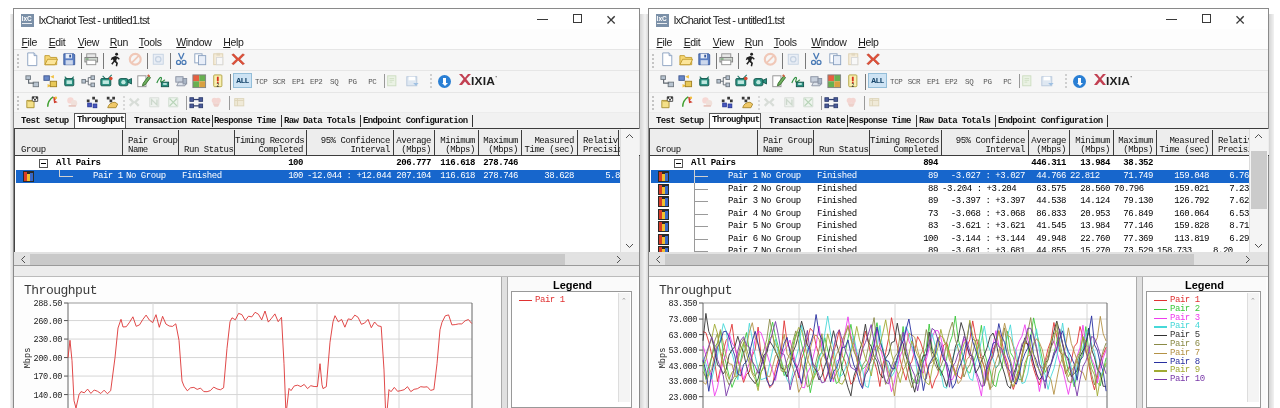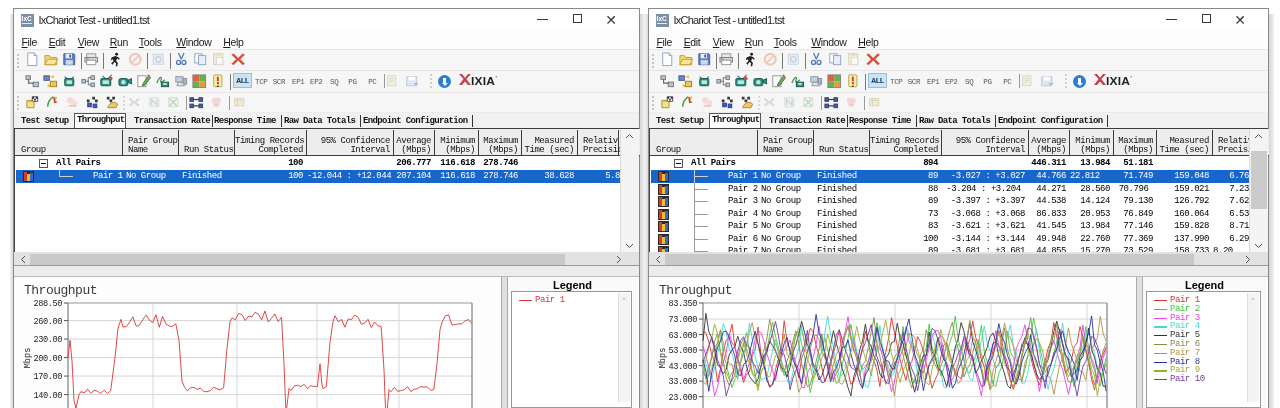--- a/index.html
+++ b/index.html
@@ -638,21 +638,21 @@
       <div style="position:absolute;left:603px;top:1px;width:1px;height:26px;background:#3c3c3c"></div>
       <div style="font:9px 'Liberation Mono', monospace;letter-spacing:-0.45px;color:#111;white-space:pre;position:absolute;left:568px;top:7px">Relativ</div>
       <div style="font:9px 'Liberation Mono', monospace;letter-spacing:-0.45px;color:#111;white-space:pre;position:absolute;left:568px;top:16px">Precisio</div>
       <div style="position:absolute;left:24px;top:30px;width:9px;height:9px;border:1px solid #555;background:#fff;box-sizing:border-box">
         <div style="position:absolute;left:1px;top:3px;width:5px;height:1px;background:#000"></div>
       </div>
       <div style="font:bold 9px 'Liberation Mono', monospace;letter-spacing:-0.45px;color:#000;white-space:pre;position:absolute;left:41px;top:29px">All Pairs</div>
       <div style="font:bold 9px 'Liberation Mono', monospace;letter-spacing:-0.45px;color:#000;white-space:pre;position:absolute;left:220px;width:68px;top:29px;text-align:right">894</div>
       <div style="font:bold 9px 'Liberation Mono', monospace;letter-spacing:-0.45px;color:#000;white-space:pre;position:absolute;left:379px;width:37px;top:29px;text-align:right">446.311</div>
       <div style="font:bold 9px 'Liberation Mono', monospace;letter-spacing:-0.45px;color:#000;white-space:pre;position:absolute;left:420px;width:40px;top:29px;text-align:right">13.984</div>
-      <div style="font:bold 9px 'Liberation Mono', monospace;letter-spacing:-0.45px;color:#000;white-space:pre;position:absolute;left:464px;width:39px;top:29px;text-align:right">51.181</div>
+      <div style="font:bold 9px 'Liberation Mono', monospace;letter-spacing:-0.45px;color:#000;white-space:pre;position:absolute;left:464px;width:39px;top:29px;text-align:right">38.352</div>
       <div style="position:absolute;left:1px;top:41px;width:598px;height:12.5px;background:#1766cc"></div>
       <div style="position:absolute;left:8px;top:42px;width:11px;height:11px">
 <div style="position:absolute;left:0;top:0;width:11px;height:11px;background:#2a2a2a"></div>
 <div style="position:absolute;left:1px;top:1px;width:3px;height:9px;background:#d83c28"></div>
 <div style="position:absolute;left:4px;top:3px;width:3px;height:7px;background:#f0c030"></div>
 <div style="position:absolute;left:7px;top:2px;width:3px;height:8px;background:#3868c8"></div>
       </div>
       <div style="position:absolute;left:44px;top:41px;width:1px;height:12.5px;background:#d0d0d0"></div>
       <div style="position:absolute;left:44px;top:47px;width:14px;height:1px;background:#d0d0d0"></div>
       <div style="font:9px 'Liberation Mono', monospace;letter-spacing:-0.45px;color:#fff;white-space:pre;position:absolute;left:78px;top:42px">Pair 1</div>
@@ -670,24 +670,24 @@
 <div style="position:absolute;left:1px;top:1px;width:3px;height:9px;background:#d83c28"></div>
 <div style="position:absolute;left:4px;top:3px;width:3px;height:7px;background:#f0c030"></div>
 <div style="position:absolute;left:7px;top:2px;width:3px;height:8px;background:#3868c8"></div>
       </div>
       <div style="position:absolute;left:44px;top:53.5px;width:1px;height:12.5px;background:#9a9a9a"></div>
       <div style="position:absolute;left:44px;top:59.5px;width:14px;height:1px;background:#9a9a9a"></div>
       <div style="font:9px 'Liberation Mono', monospace;letter-spacing:-0.45px;color:#000;white-space:pre;position:absolute;left:78px;top:54.5px">Pair 2</div>
       <div style="font:9px 'Liberation Mono', monospace;letter-spacing:-0.45px;color:#000;white-space:pre;position:absolute;left:111px;top:54.5px">No Group</div>
       <div style="font:9px 'Liberation Mono', monospace;letter-spacing:-0.45px;color:#000;white-space:pre;position:absolute;left:167px;top:54.5px">Finished</div>
       <div style="font:9px 'Liberation Mono', monospace;letter-spacing:-0.45px;color:#000;white-space:pre;position:absolute;left:220px;width:68px;top:54.5px;text-align:right">88</div>
-      <div style="font:9px 'Liberation Mono', monospace;letter-spacing:-0.45px;color:#000;white-space:pre;position:absolute;left:292px;width:83px;top:54.5px;text-align:center">-3.204 : +3.204</div>
-      <div style="font:9px 'Liberation Mono', monospace;letter-spacing:-0.45px;color:#000;white-space:pre;position:absolute;left:379px;width:37px;top:54.5px;text-align:right">44.271</div>
+      <div style="font:9px 'Liberation Mono', monospace;letter-spacing:-0.45px;color:#000;white-space:pre;position:absolute;left:292px;width:83px;top:54.5px;text-align:left">-3.204 : +3.204</div>
+      <div style="font:9px 'Liberation Mono', monospace;letter-spacing:-0.45px;color:#000;white-space:pre;position:absolute;left:379px;width:37px;top:54.5px;text-align:right">63.575</div>
       <div style="font:9px 'Liberation Mono', monospace;letter-spacing:-0.45px;color:#000;white-space:pre;position:absolute;left:420px;width:40px;top:54.5px;text-align:right">28.560</div>
-      <div style="font:9px 'Liberation Mono', monospace;letter-spacing:-0.45px;color:#000;white-space:pre;position:absolute;left:464px;width:39px;top:54.5px;text-align:center">70.796</div>
+      <div style="font:9px 'Liberation Mono', monospace;letter-spacing:-0.45px;color:#000;white-space:pre;position:absolute;left:464px;width:39px;top:54.5px;text-align:left">70.796</div>
       <div style="font:9px 'Liberation Mono', monospace;letter-spacing:-0.45px;color:#000;white-space:pre;position:absolute;left:507px;width:52px;top:54.5px;text-align:right">159.021</div>
       <div style="font:9px 'Liberation Mono', monospace;letter-spacing:-0.45px;color:#000;white-space:pre;position:absolute;left:563px;width:36px;top:54.5px;text-align:right;overflow:hidden">7.23</div>
       <div style="position:absolute;left:8px;top:67.0px;width:11px;height:11px">
 <div style="position:absolute;left:0;top:0;width:11px;height:11px;background:#2a2a2a"></div>
 <div style="position:absolute;left:1px;top:1px;width:3px;height:9px;background:#d83c28"></div>
 <div style="position:absolute;left:4px;top:3px;width:3px;height:7px;background:#f0c030"></div>
 <div style="position:absolute;left:7px;top:2px;width:3px;height:8px;background:#3868c8"></div>
       </div>
       <div style="position:absolute;left:44px;top:66.0px;width:1px;height:12.5px;background:#9a9a9a"></div>
       <div style="position:absolute;left:44px;top:72.0px;width:14px;height:1px;background:#9a9a9a"></div>
@@ -746,39 +746,39 @@
       <div style="position:absolute;left:44px;top:103.5px;width:1px;height:12.5px;background:#9a9a9a"></div>
       <div style="position:absolute;left:44px;top:109.5px;width:14px;height:1px;background:#9a9a9a"></div>
       <div style="font:9px 'Liberation Mono', monospace;letter-spacing:-0.45px;color:#000;white-space:pre;position:absolute;left:78px;top:104.5px">Pair 6</div>
       <div style="font:9px 'Liberation Mono', monospace;letter-spacing:-0.45px;color:#000;white-space:pre;position:absolute;left:111px;top:104.5px">No Group</div>
       <div style="font:9px 'Liberation Mono', monospace;letter-spacing:-0.45px;color:#000;white-space:pre;position:absolute;left:167px;top:104.5px">Finished</div>
       <div style="font:9px 'Liberation Mono', monospace;letter-spacing:-0.45px;color:#000;white-space:pre;position:absolute;left:220px;width:68px;top:104.5px;text-align:right">100</div>
       <div style="font:9px 'Liberation Mono', monospace;letter-spacing:-0.45px;color:#000;white-space:pre;position:absolute;left:292px;width:83px;top:104.5px;text-align:right">-3.144 : +3.144</div>
       <div style="font:9px 'Liberation Mono', monospace;letter-spacing:-0.45px;color:#000;white-space:pre;position:absolute;left:379px;width:37px;top:104.5px;text-align:right">49.948</div>
       <div style="font:9px 'Liberation Mono', monospace;letter-spacing:-0.45px;color:#000;white-space:pre;position:absolute;left:420px;width:40px;top:104.5px;text-align:right">22.760</div>
       <div style="font:9px 'Liberation Mono', monospace;letter-spacing:-0.45px;color:#000;white-space:pre;position:absolute;left:464px;width:39px;top:104.5px;text-align:right">77.369</div>
-      <div style="font:9px 'Liberation Mono', monospace;letter-spacing:-0.45px;color:#000;white-space:pre;position:absolute;left:507px;width:52px;top:104.5px;text-align:right">137.990</div>
+      <div style="font:9px 'Liberation Mono', monospace;letter-spacing:-0.45px;color:#000;white-space:pre;position:absolute;left:507px;width:52px;top:104.5px;text-align:right">113.819</div>
       <div style="font:9px 'Liberation Mono', monospace;letter-spacing:-0.45px;color:#000;white-space:pre;position:absolute;left:563px;width:36px;top:104.5px;text-align:right;overflow:hidden">6.29</div>
       <div style="position:absolute;left:8px;top:117.0px;width:11px;height:11px">
 <div style="position:absolute;left:0;top:0;width:11px;height:11px;background:#2a2a2a"></div>
 <div style="position:absolute;left:1px;top:1px;width:3px;height:9px;background:#d83c28"></div>
 <div style="position:absolute;left:4px;top:3px;width:3px;height:7px;background:#f0c030"></div>
 <div style="position:absolute;left:7px;top:2px;width:3px;height:8px;background:#3868c8"></div>
       </div>
       <div style="position:absolute;left:44px;top:116.0px;width:1px;height:7px;background:#9a9a9a"></div>
       <div style="position:absolute;left:44px;top:122.0px;width:14px;height:1px;background:#9a9a9a"></div>
       <div style="font:9px 'Liberation Mono', monospace;letter-spacing:-0.45px;color:#000;white-space:pre;position:absolute;left:78px;top:117.0px">Pair 7</div>
       <div style="font:9px 'Liberation Mono', monospace;letter-spacing:-0.45px;color:#000;white-space:pre;position:absolute;left:111px;top:117.0px">No Group</div>
       <div style="font:9px 'Liberation Mono', monospace;letter-spacing:-0.45px;color:#000;white-space:pre;position:absolute;left:167px;top:117.0px">Finished</div>
       <div style="font:9px 'Liberation Mono', monospace;letter-spacing:-0.45px;color:#000;white-space:pre;position:absolute;left:220px;width:68px;top:117.0px;text-align:right">89</div>
       <div style="font:9px 'Liberation Mono', monospace;letter-spacing:-0.45px;color:#000;white-space:pre;position:absolute;left:292px;width:83px;top:117.0px;text-align:right">-3.681 : +3.681</div>
       <div style="font:9px 'Liberation Mono', monospace;letter-spacing:-0.45px;color:#000;white-space:pre;position:absolute;left:379px;width:37px;top:117.0px;text-align:right">44.855</div>
       <div style="font:9px 'Liberation Mono', monospace;letter-spacing:-0.45px;color:#000;white-space:pre;position:absolute;left:420px;width:40px;top:117.0px;text-align:right">15.270</div>
       <div style="font:9px 'Liberation Mono', monospace;letter-spacing:-0.45px;color:#000;white-space:pre;position:absolute;left:464px;width:39px;top:117.0px;text-align:right">73.529</div>
-      <div style="font:9px 'Liberation Mono', monospace;letter-spacing:-0.45px;color:#000;white-space:pre;position:absolute;left:507px;width:52px;top:117.0px;text-align:right">158.733</div>
+      <div style="font:9px 'Liberation Mono', monospace;letter-spacing:-0.45px;color:#000;white-space:pre;position:absolute;left:507px;width:52px;top:117.0px;">158.733</div>
       <div style="font:9px 'Liberation Mono', monospace;letter-spacing:-0.45px;color:#000;white-space:pre;position:absolute;left:563px;width:36px;top:117.0px;text-align:left;overflow:hidden">8.20</div>
       <div style="position:absolute;left:599px;top:0;width:19px;height:124px;background:#f4f4f4;border-left:1px solid #dcdcdc">
         <div style="position:absolute;left:1px;top:22px;width:16px;height:58px;background:#cbcbcb"></div>
 <svg width="9" height="6" viewBox="0 0 9 6" style="position:absolute;left:4px;top:4px">
           <path d="M1 5l3.5-3.5L8 5" stroke="#505050" fill="none"></path>
         </svg>
 <svg width="9" height="6" viewBox="0 0 9 6" style="position:absolute;left:4px;top:114px">
           <path d="M1 1l3.5 3.5L8 1" stroke="#505050" fill="none"></path>
         </svg>
       </div>

